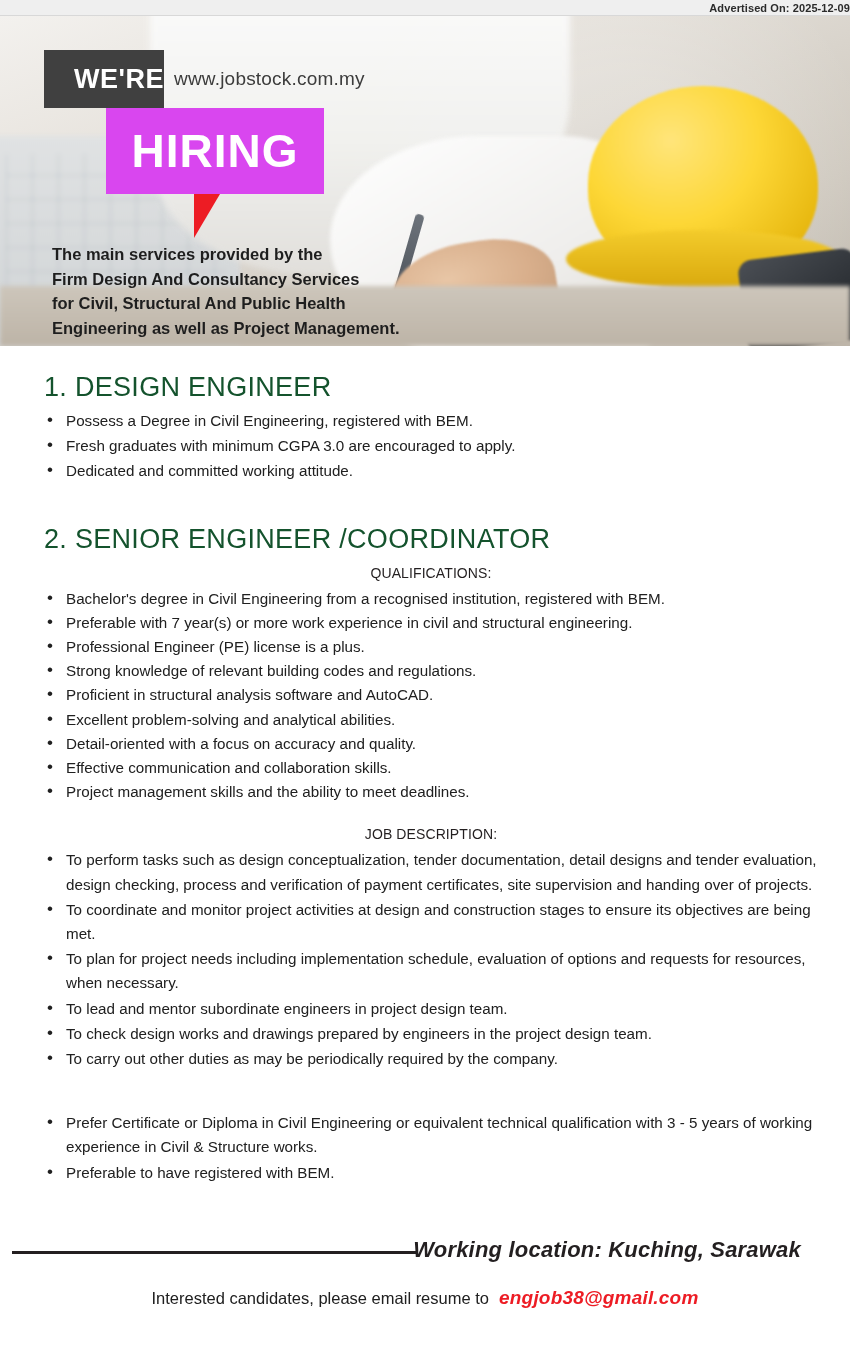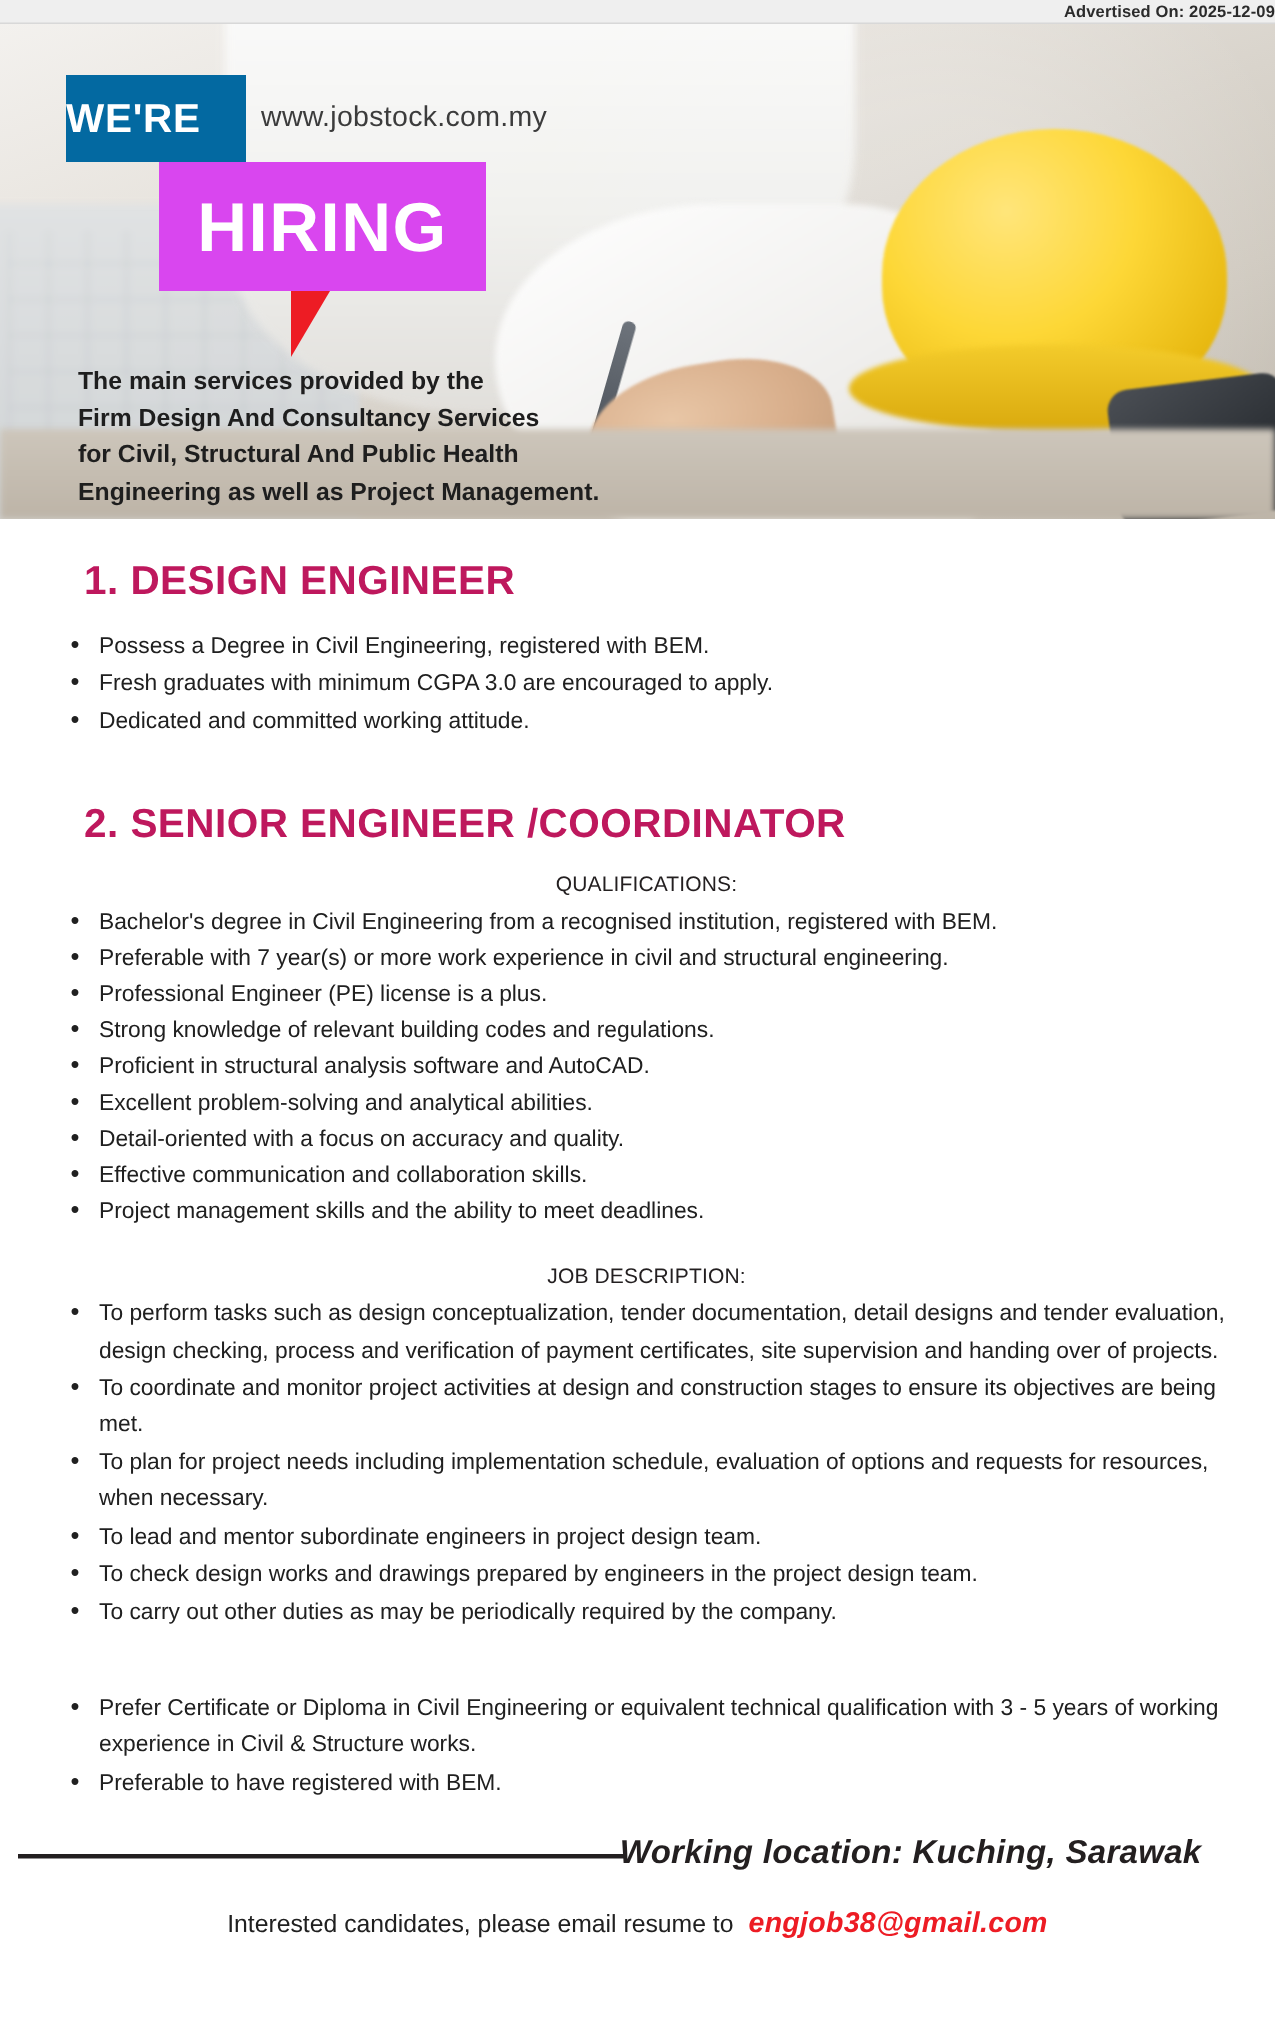--- a/index.html
+++ b/index.html
@@ -135,22 +135,22 @@
     left: 0; bottom: 0;
     width: 850px; height: 60px;
     background: linear-gradient(180deg,#cdc6bb 0%, #bdb4a7 100%);
     filter: blur(2px);
   }
 
   
   .badge-wrap { position: absolute; left: 44px; top: 34px; }
   .badge-were {
     width: 120px; height: 58px;
-    background: #0369a1;
-    display: flex; align-items: center; justify-content: flex-start;
+    background: #404040;
+    display: flex; align-items: center; justify-content: flex-end;
   }
   .badge-were span {
     color: #ffffff;
     font-weight: bold;
     font-size: 27px;
     letter-spacing: .5px;
     font-family: "Liberation Sans", sans-serif;
   }
   .badge-hiring {
     position: absolute;
@@ -186,25 +186,25 @@
     left: 52px; top: 226px;
     font-size: 16.5px;
     font-weight: bold;
     line-height: 24.5px;
     color: #1e1e1e;
   }
 
   
   .content { padding: 0 30px; }
   h2.job-title {
-    color: #be185d;
+    color: #14532d;
     font-size: 27px;
-    font-weight: bold;
+    font-weight: normal;
     letter-spacing: .3px;
-    margin: 16px;
+    margin: 4px;
     padding: 0;
   }
   .sec-1 { margin-top: 26px; padding-left: 10px; }
   .sec-2 { margin-top: 40px; padding-left: 10px; }
   .sec-3 { margin-top: 40px; padding-left: 10px; }
 
   .sub-head {
     font-size: 14px;
     font-weight: normal;
     margin: 10px 0 2px 2px;
@@ -231,21 +231,21 @@
     left: 7px;
     top: -1px;
     font-size: 17px;
     line-height: 24px;
   }
   ul.bullets.tight li { margin-bottom: 0px; }
 
   
   .footer {
     position: absolute;
-    left: 0; bottom: 16px;
+    left: 0; bottom: 1px;
     width: 829px;
     height: 110px;
   }
   .footer-rule {
     position: absolute;
     left: 12px; top: 6px;
     width: 405px; height: 3px;
     background: #231f20;
   }
   .work-loc {

